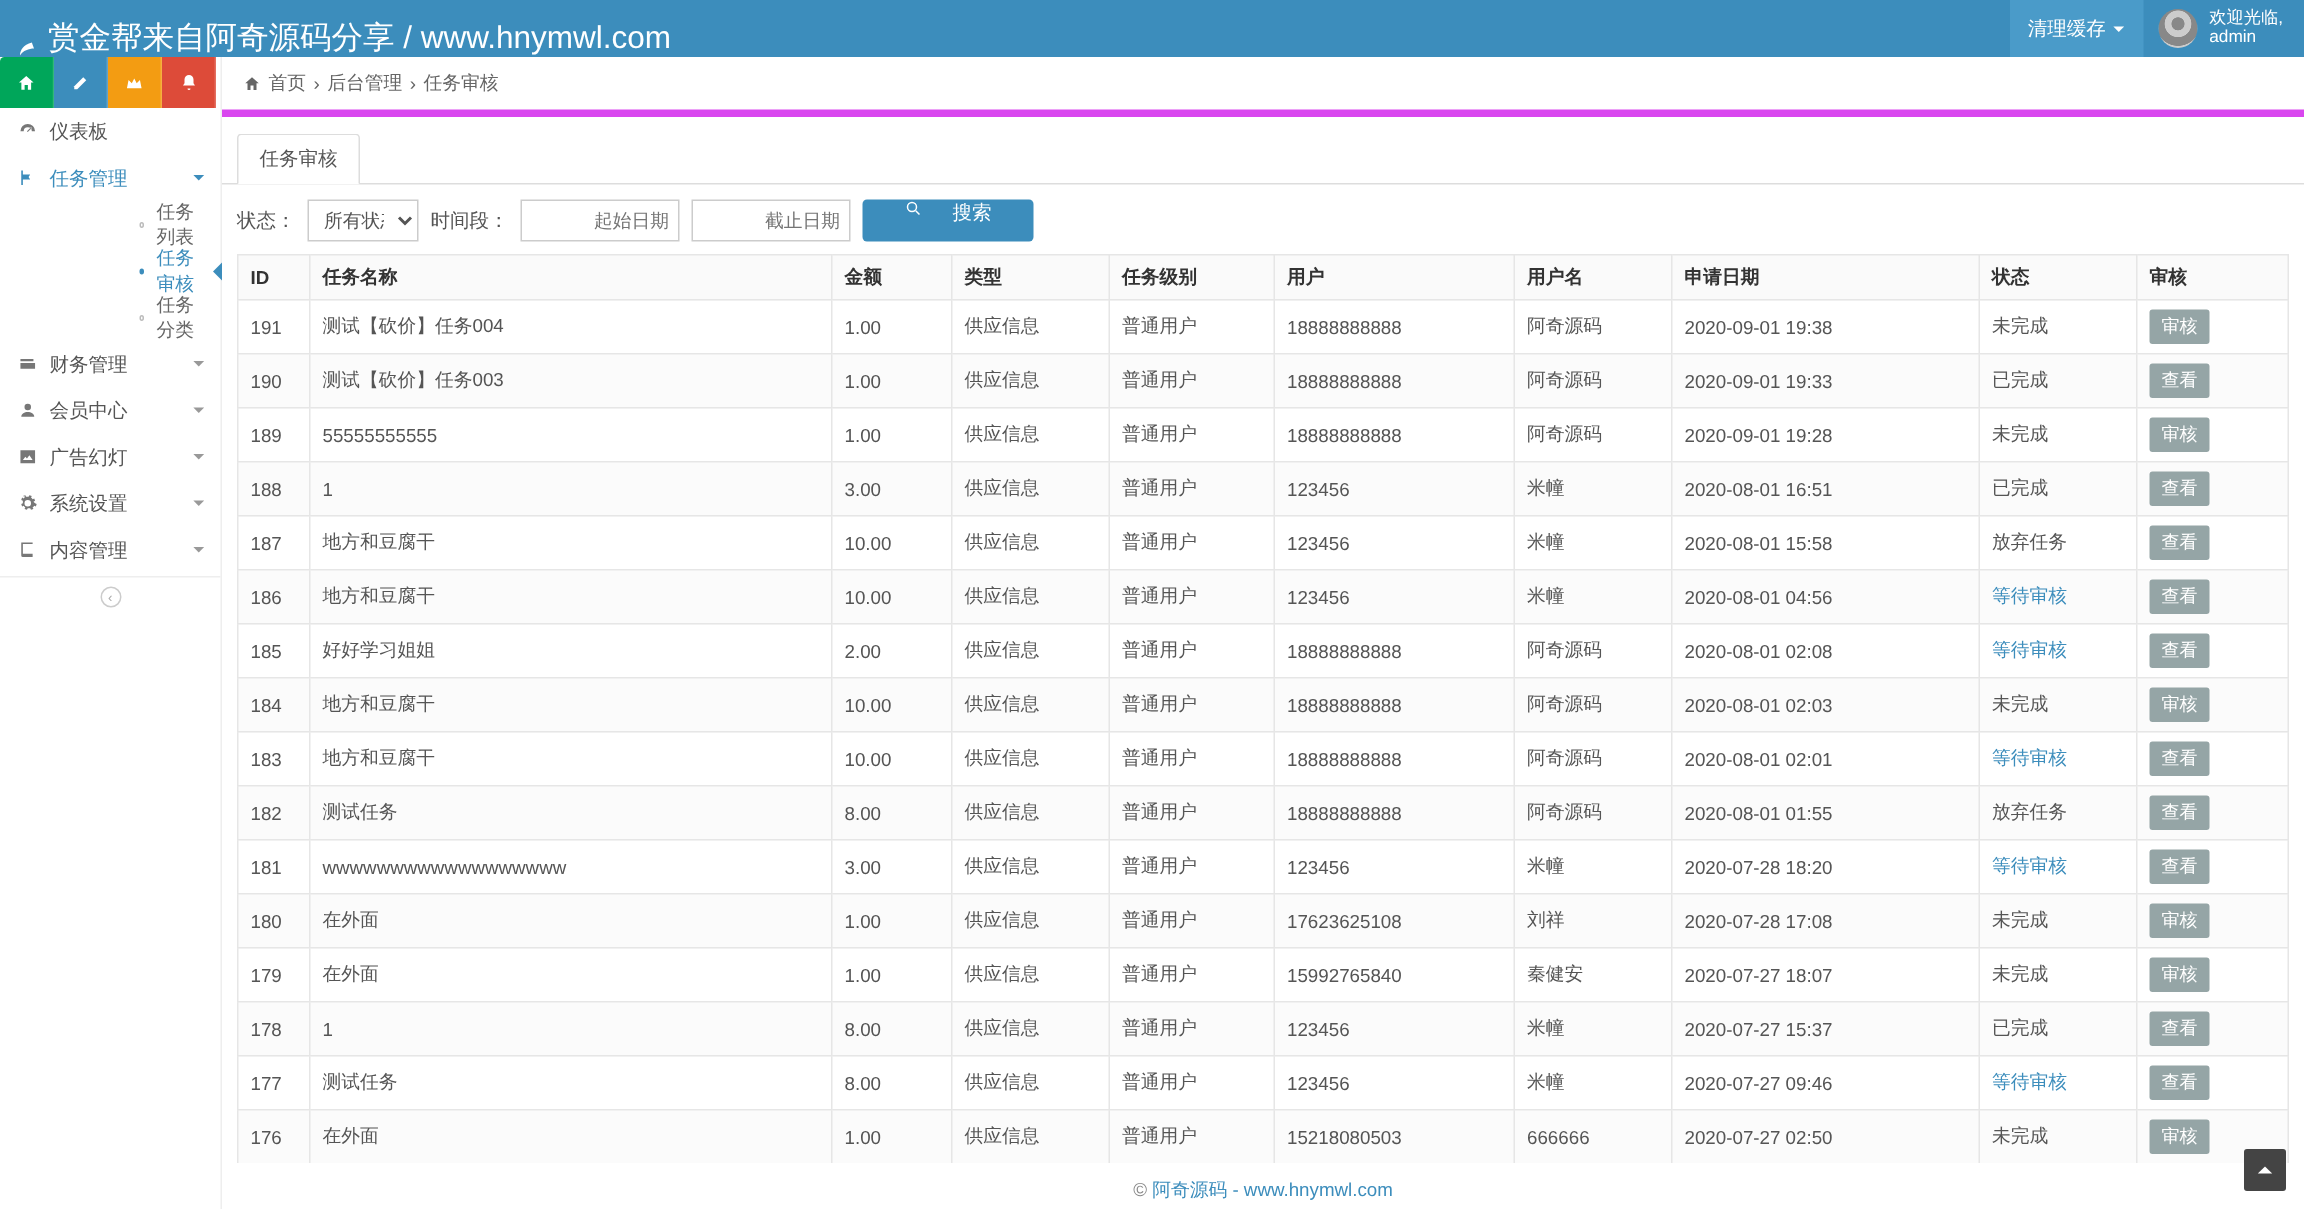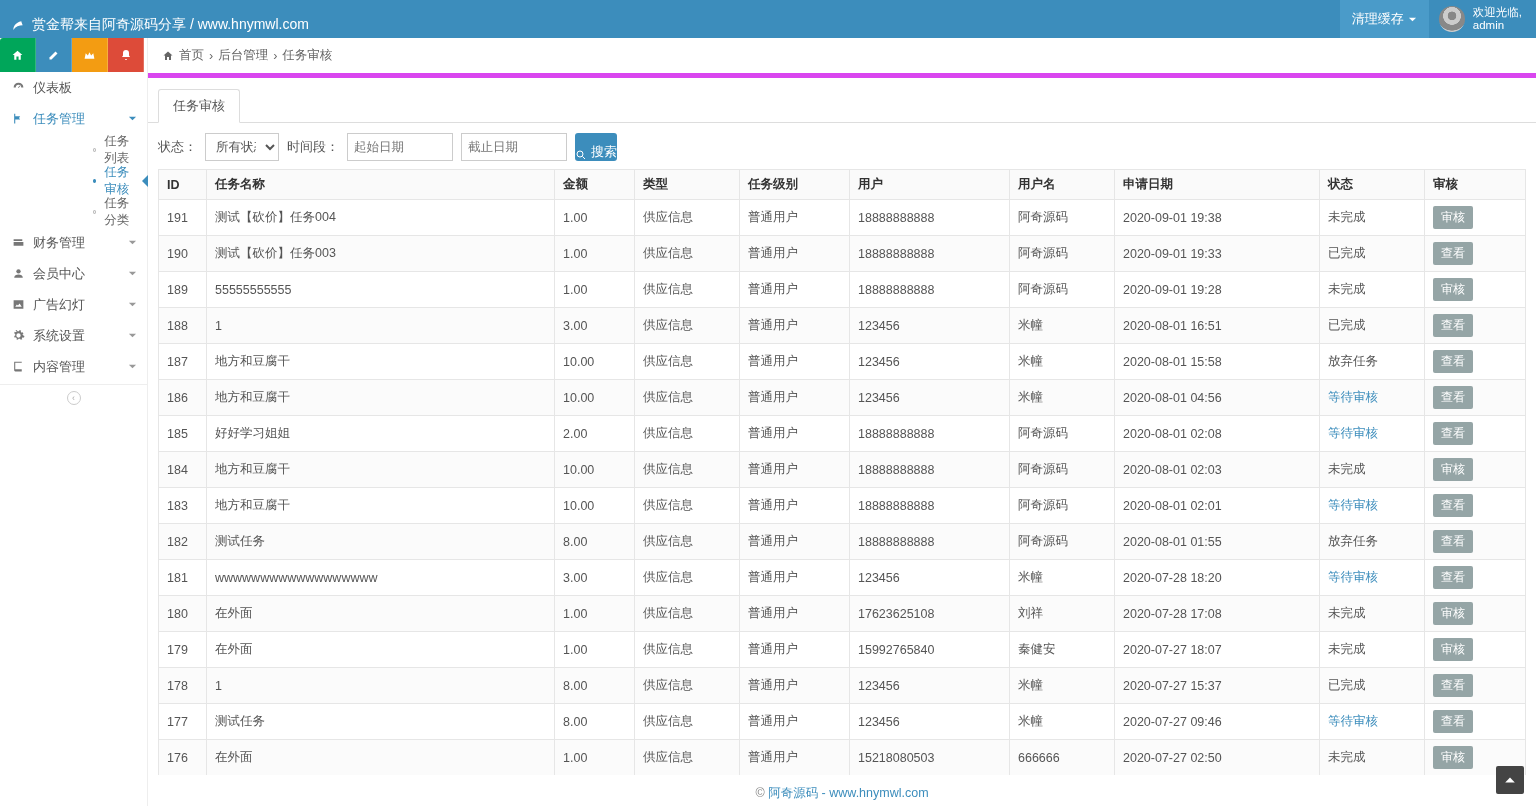--- a/index.html
+++ b/index.html
@@ -1,21 +1,21 @@
 <!DOCTYPE html>
 <html><head>
 <meta charset="utf-8">
 <style>
 * { box-sizing: border-box; margin: 0; padding: 0; }
 body { font-family: "Helvetica Neue", Arial, "PingFang SC", "Microsoft YaHei", sans-serif; font-size: 13px; color: #333; background: #fff; }
 a { text-decoration: none; }
 
 
 .top-header { background: #3c8dbc; color: #fff; height: 38px; display: flex; align-items: center; justify-content: space-between; padding: 0 0 0 10px; }
-.top-header .brand { display: flex; align-items: flex-start; font-size: 14px; font-weight: 400; margin-top: 11px; }
+.top-header .brand { display: flex; align-items: flex-end; font-size: 21px; font-weight: 400; margin-top: 11px; }
 .top-header .brand svg { margin-right: 6px; }
 .top-header .right { display: flex; align-items: center; height: 100%; }
 .top-header .cache-btn { background: #4a9bc9; padding: 0 12px; height: 100%; display: flex; align-items: center; cursor: pointer; font-size: 13px; }
 .top-header .cache-btn svg { margin-left: 4px; }
 .top-header .user-area { display: flex; align-items: center; padding: 0 14px 0 10px; }
 .top-header .avatar { width: 26px; height: 26px; border-radius: 50%; background: #e8e8e8; margin-right: 8px; background-image: radial-gradient(circle at 50% 38%, #888 20%, #ccc 22%, #ccc 42%, #888 44%, #888 70%, #ccc 72%); background-size: cover; }
 .top-header .user-text { font-size: 11.5px; line-height: 1.15; }
 
 
 .toolbar-row { height: 34px; display: flex; border-bottom: 1px solid #e5e5e5; }
@@ -48,22 +48,22 @@
 .breadcrumb svg { margin-right: 5px; }
 .breadcrumb .sep { margin: 0 5px; }
 
 .tabstrip { padding: 10px 10px 0 10px; }
 .tabstrip .tab { display: inline-block; border: 1px solid #ddd; border-bottom: 1px solid #fff; background: #fff; padding: 7px 14px; font-size: 13px; color: #555; position: relative; top: 1px; border-radius: 3px 3px 0 0; }
 .tab-underline { border-bottom: 1px solid #ddd; }
 
 .filter-row { padding: 10px 10px 8px 10px; display: flex; align-items: center; gap: 8px; font-size: 13px; color: #555; }
 .filter-row select, .filter-row input[type=text] { height: 28px; border: 1px solid #ccc; padding: 0 6px; font-size: 12.5px; background: #fff; color: #555; }
 .filter-row select { width: 74px; }
-.filter-row input[type=text] { width: 106px; }
-.filter-row .btn-search { background: #3c8dbc; color: #fff; border: none; height: 28px; padding: 0 0; border-radius: 3px; cursor: pointer; display: flex; align-items: flex-end; gap: 4px; font-size: 13px; }
+.filter-row input[type=text] { width: 106px; text-align: right; }
+.filter-row .btn-search { background: #3c8dbc; color: #fff; border: none; height: 28px; padding: 0 28px; border-radius: 3px; cursor: pointer; display: flex; align-items: flex-start; gap: 20px; font-size: 13px; }
 
 .table-wrap { flex: 1; overflow: auto; padding: 0 10px; }
 table { width: 100%; border-collapse: collapse; font-size: 12.5px; }
 th, td { border: 1px solid #e6e6e6; padding: 6px 8px; text-align: left; }
 th { background: #fafafa; font-weight: 700; color: #333; height: 30px; }
 tr:nth-child(even) td { background: #fbfbfb; }
 td { color: #555; height: 29px; }
 td.status-wait { color: #3c8dbc; }
 .btn-act { background: #95a5a6; color: #fff; border: none; padding: 3px 8px; border-radius: 2px; font-size: 12px; cursor: pointer; }
 

